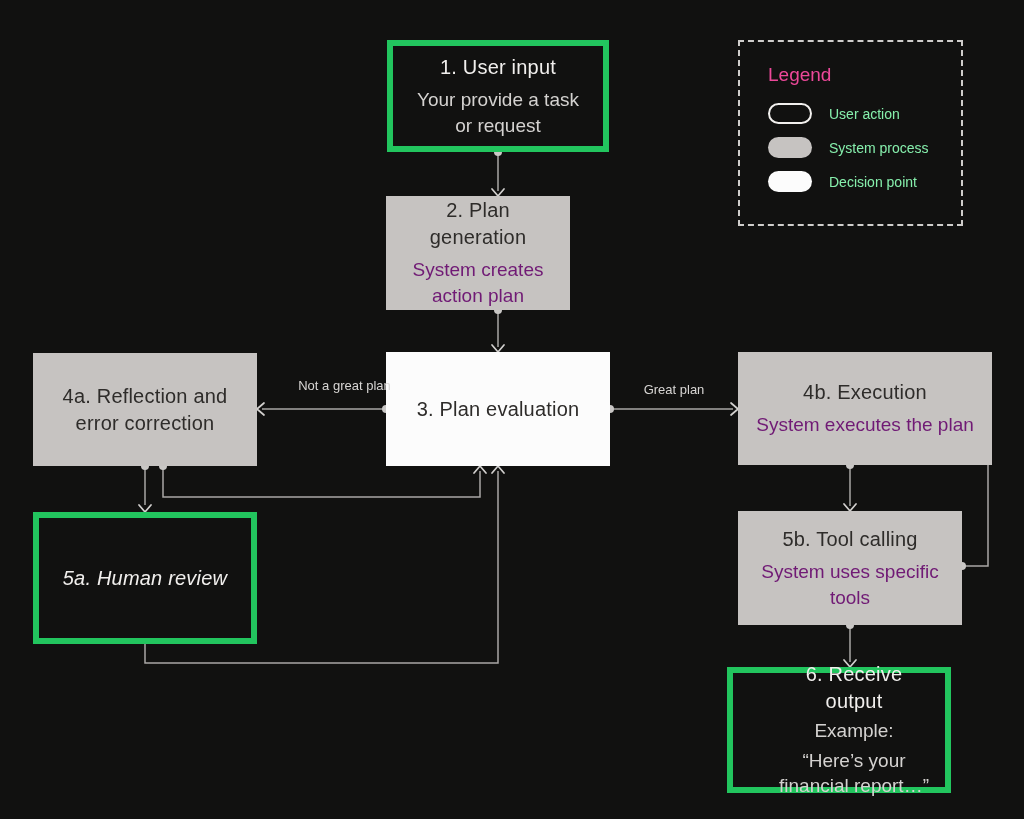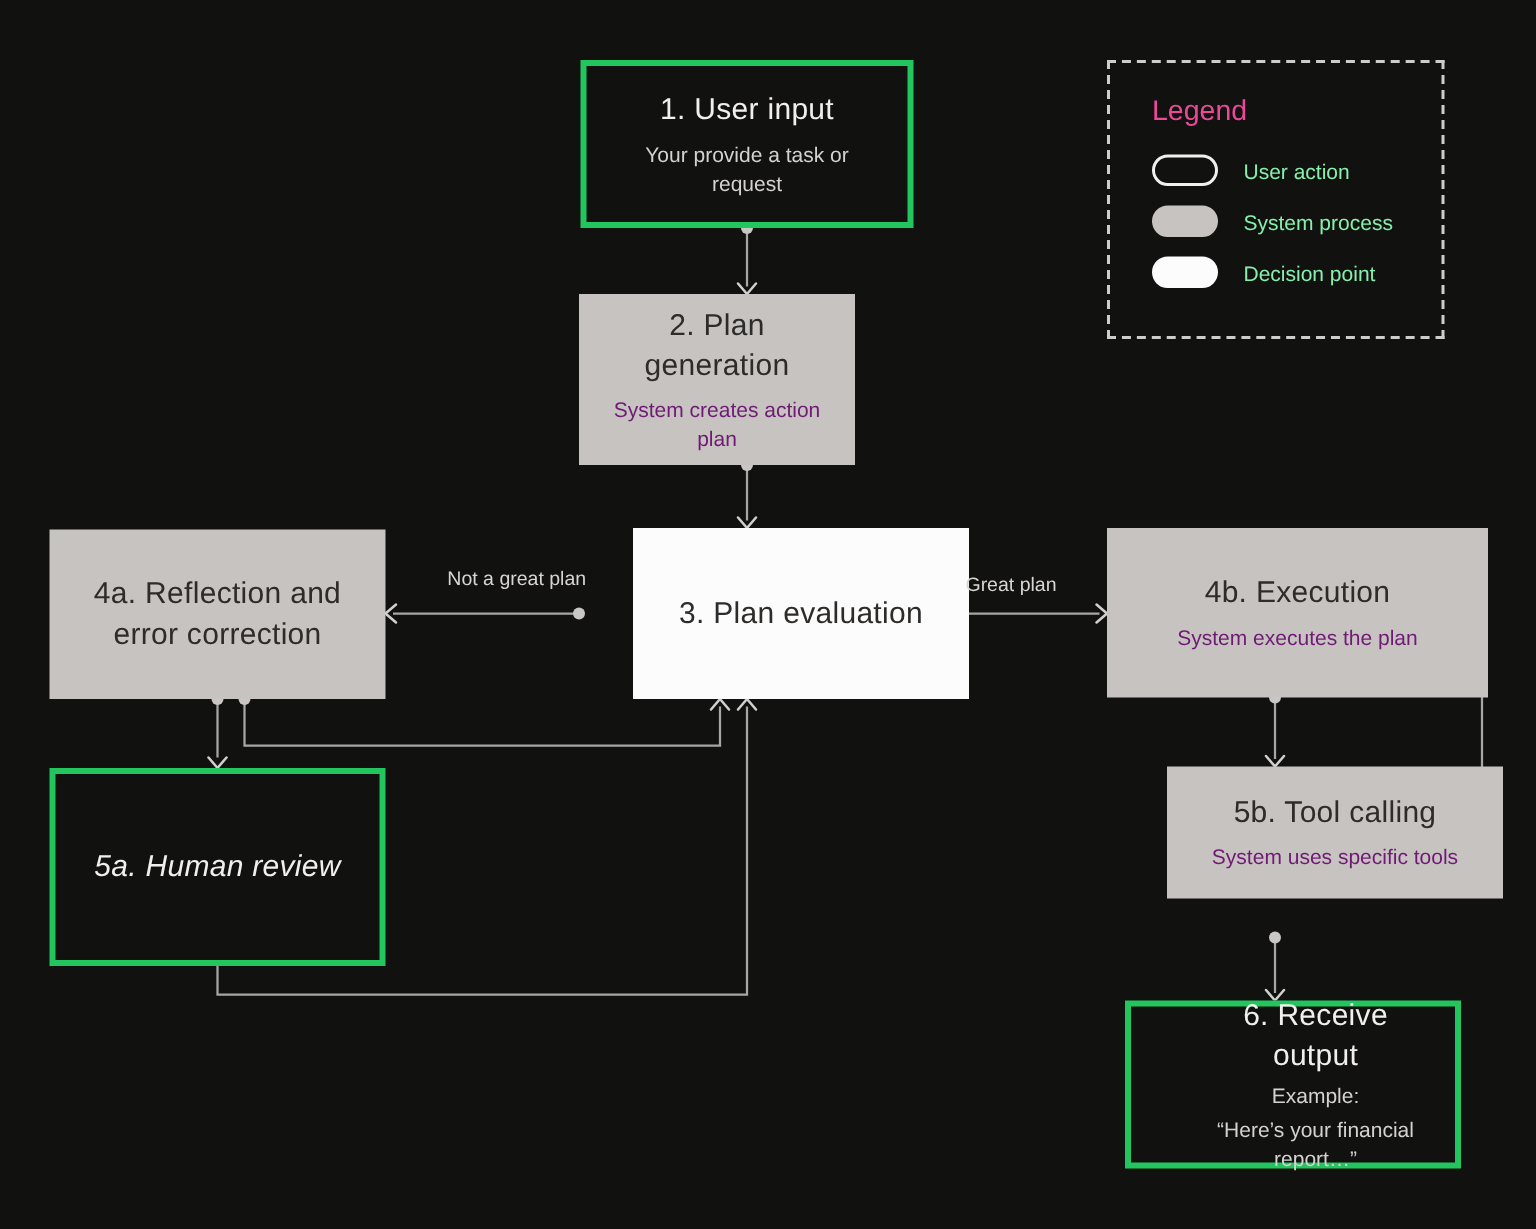--- a/index.html
+++ b/index.html
@@ -26,34 +26,34 @@
     display: flex;
     flex-direction: column;
     align-items: center;
     justify-content: center;
     text-align: center;
     gap: 7px;
     padding: 6px 14px;
   }
   .node--outlined {
     background: #111110;
-    border: 4px solid #22c55e;
+    border: 6px solid #22c55e;
   }
   .node--gray   { background: #c6c3c1; }
-  .node--white  { background: #fcfcfc; margin-left: 36px; }
+  .node--white  { background: #fcfcfc; }
   .node-title {
     font-size: 20px;
     line-height: 1.32;
     letter-spacing: 0.2px;
   }
   .node--outlined .node-title { color: #f1efed; }
   .node--gray .node-title,
   .node--white .node-title { color: #2e2c2a; }
   .node-sub {
-    font-size: 14px;
+    font-size: 19px;
     line-height: 1.35;
   }
   .node--outlined .node-sub { color: #d4d2d0; }
   .node--gray .node-sub { color: #701a75; }
   .node--tight { gap: 4px; }
   .edge-label {
     position: absolute;
     font-size: 13px;
     color: #d8d6d4;
     text-align: center;
@@ -155,26 +155,26 @@
 
   <div class="node node--outlined" style="left:33px; top:512px; width:224px; height:132px;font-style:italic;">
     <div class="node-title">5a. Human review</div>
   </div>
 
   <div class="node node--gray" style="left:738px; top:352px; width:254px; height:113px;">
     <div class="node-title">4b. Execution</div>
     <div class="node-sub">System executes the plan</div>
   </div>
 
-  <div class="node node--gray" style="left:778px; top:511px; width:224px; height:88px;">
+  <div class="node node--gray" style="left:738px; top:511px; width:224px; height:114px;">
     <div class="node-title">5b. Tool calling</div>
     <div class="node-sub">System uses specific tools</div>
   </div>
 
-  <div class="node node--outlined node--tight" style="left:750px; top:667px; width:224px; height:112px;padding-left:44px;">
+  <div class="node node--outlined node--tight" style="left:727px; top:667px; width:224px; height:126px;padding-left:44px;">
     <div class="node-title">6. Receive output</div>
     <div class="node-sub">Example:</div>
     <div class="node-sub">“Here’s your financial report…”</div>
   </div>
 
   <div class="edge-label" style="left:257px; top:378px; width:129px;padding-left:23px;">Not a great plan</div>
   <div class="edge-label" style="left:612px; top:382px; width:124px;">Great plan</div>
 
   <div class="legend">
     <div class="legend-title">Legend</div>

